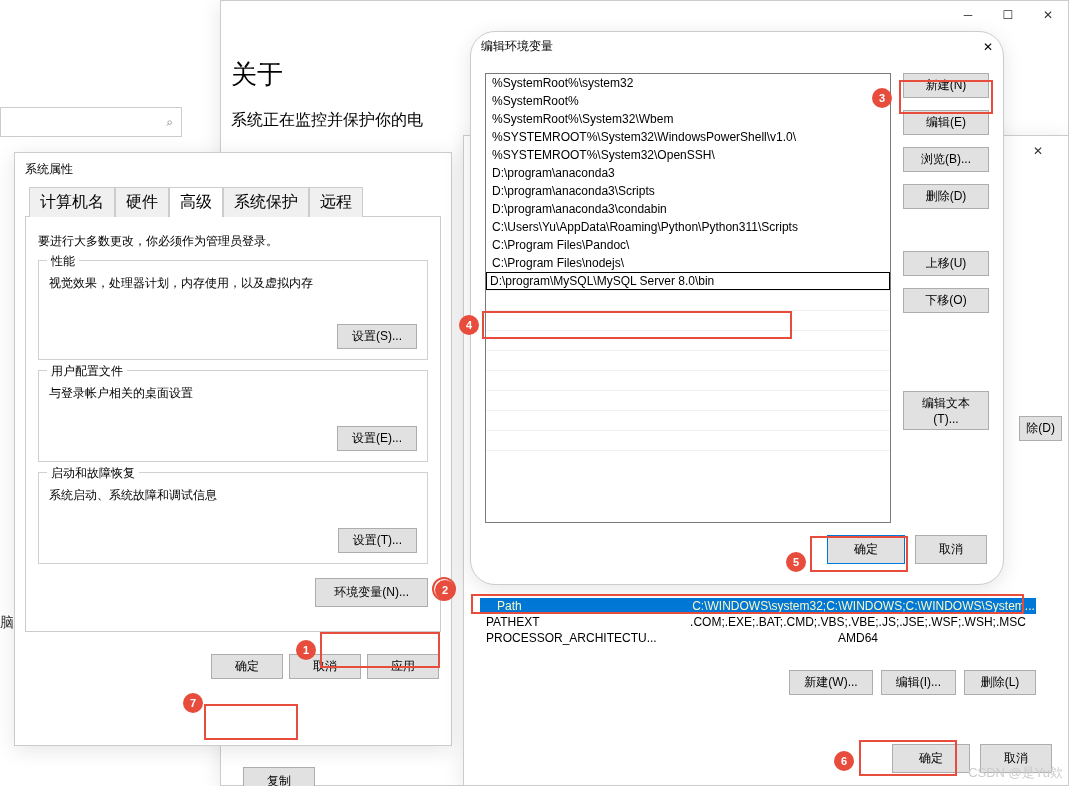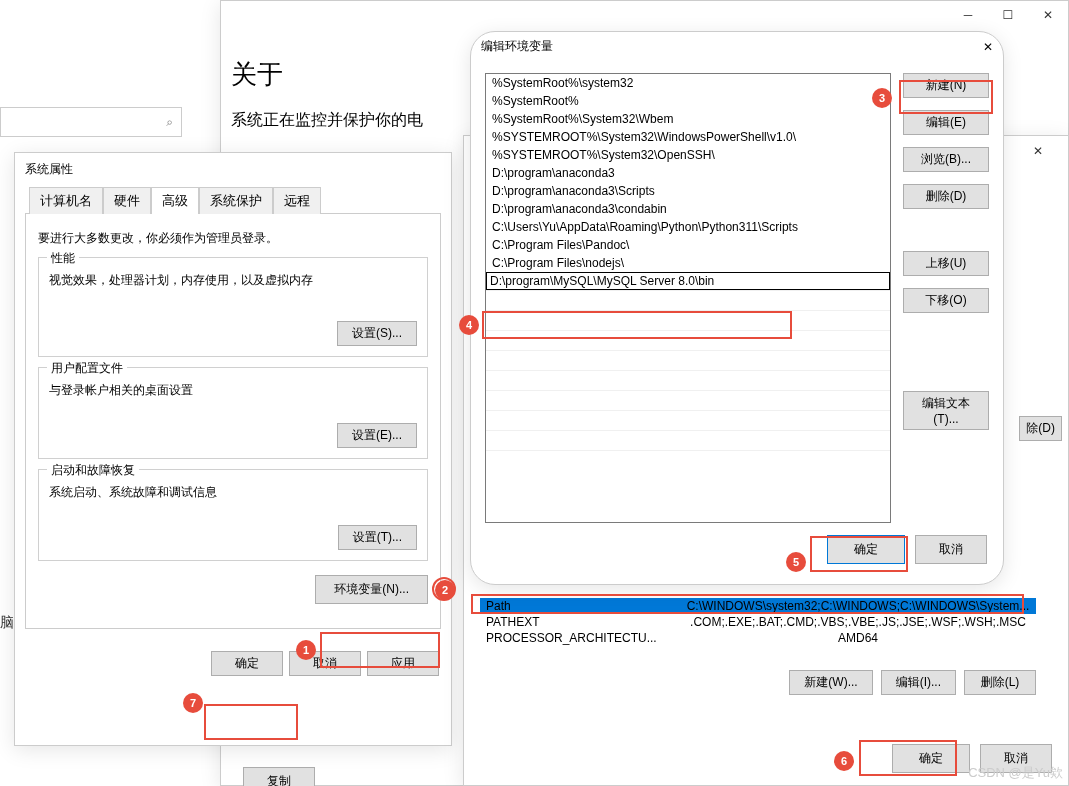--- a/index.html
+++ b/index.html
@@ -1,32 +1,32 @@
 <!DOCTYPE html>
 <html><head>
 <meta charset="utf-8">
 <style>
 * { box-sizing: border-box; margin: 0; padding: 0; font-family: "Microsoft YaHei", "Segoe UI", sans-serif; font-size: 12px; }
 body { background: #fff; width: 1069px; height: 786px; position: relative; overflow: hidden; }
 .win { position: absolute; background: #fff; border: 1px solid #ccc; box-shadow: 0 4px 20px rgba(0,0,0,0.1); }
 .wctrl { width: 40px; height: 28px; display: flex; align-items: center; justify-content: center; color: #333; }
 .btn { background: #e1e1e1; border: 1px solid #adadad; padding: 3px 14px; font-size: 12px; cursor: pointer; min-width: 72px; text-align: center; }
-.tab { display: inline-block; padding: 4px 10px; border: 1px solid #ccc; border-bottom: none; background: #f0f0f0; font-size: 13px; cursor: pointer; position: relative; top: 1px; }
+.tab { display: inline-block; padding: 4px 10px; border: 1px solid #ccc; border-bottom: none; background: #f0f0f0; font-size: 16px; cursor: pointer; position: relative; top: 1px; }
 .tab.active { background: #fff; z-index: 2; }
 .group { border: 1px solid #d0d0d0; margin: 10px 0; position: relative; padding: 14px 10px 10px; }
 .group .legend { position: absolute; top: -8px; left: 8px; background: #fff; padding: 0 4px; font-size: 12px; }
 .listrow { padding: 2px 6px; font-size: 12px; white-space: nowrap; }
 .editrow { background: #0078d7; color: #fff; }
 .editrow input { width: 100%; border: 1px solid #000; padding: 1px 3px; font-size: 12px; background: #fff; color: #000; }
 .marker { position: absolute; width: 20px; height: 20px; background: #e74c3c; border-radius: 50%; color: #fff; display: flex; align-items: center; justify-content: center; font-weight: bold; font-size: 11px; z-index: 200; }
 .redbox { position: absolute; border: 2px solid #e74c3c; z-index: 190; pointer-events: none; }
 .tblrow { display: flex; padding: 1px 0; font-size: 12px; }
 .tblrow > div:first-child { width: 200px; padding-left: 6px; }
 .tblrow > div:last-child { flex: 1; overflow: hidden; text-overflow: ellipsis; white-space: nowrap; text-align: center; }
-.tblrow.sel { background: #0078d7; color: #000000; }
+.tblrow.sel { background: #0078d7; color: #fef9c3; padding-left: 11px; }
 </style>
 </head>
 <body>
 
 <div class="win" style="left:220px; top:0; width:849px; height:786px; z-index:1;">
   <div style="display:flex; justify-content:flex-end; height:28px;">
     <div class="wctrl">─</div>
     <div class="wctrl">☐</div>
     <div class="wctrl close">✕</div>
   </div>

